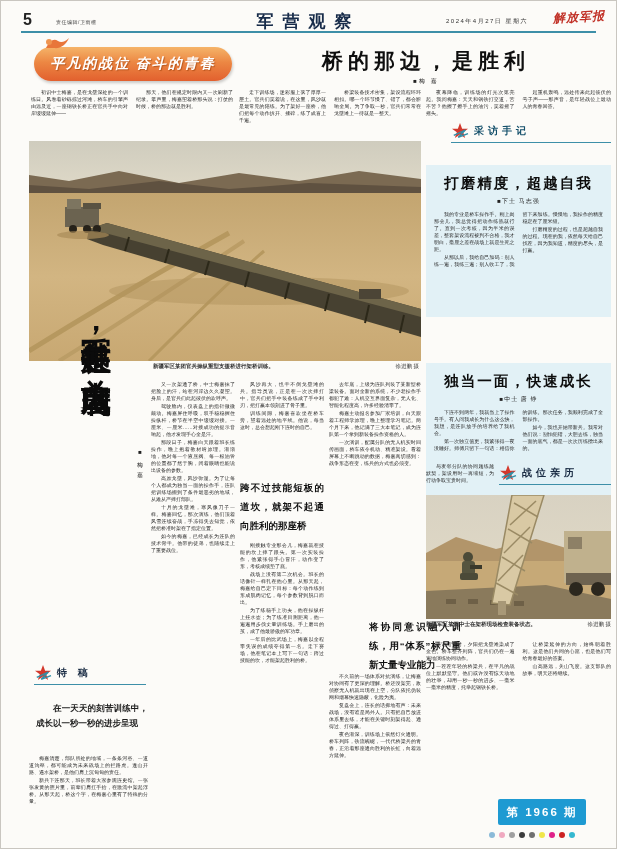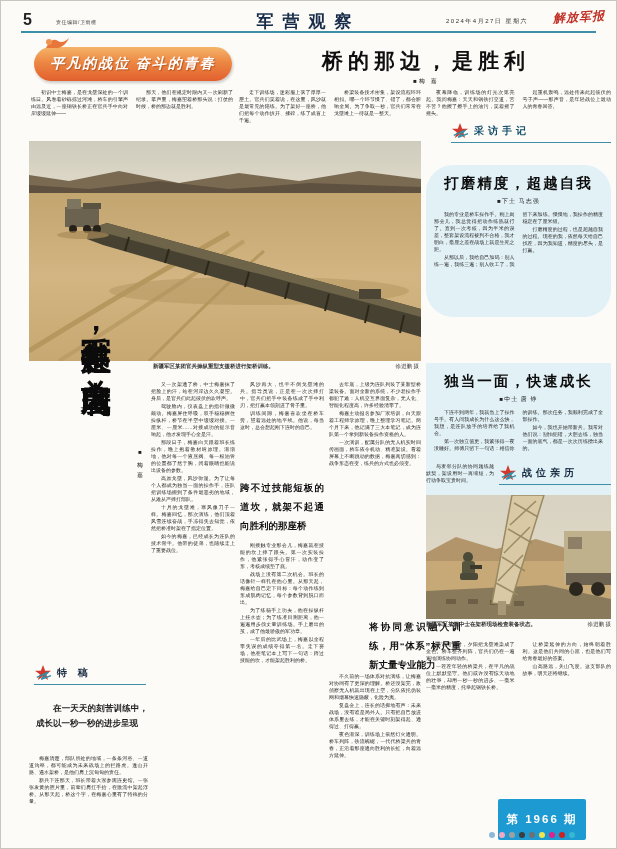--- a/index.html
+++ b/index.html
@@ -203,21 +203,21 @@
       <p>梅嘉主动报名参加厂家培训，白天跟着工程师学原理，晚上整理学习笔记。两个月下来，他记满了三大本笔记，成为连队第一个拿到新装备操作资格的人。</p>
       <p>一次演训，配属分队的无人机实时回传画面，桥车依令机动、精准架设。看着屏幕上不断跳动的数据，梅嘉真切感到：战争形态在变，练兵的方式也必须变。</p>
     </div>
   <div class="abs subhead" style="left:336px; top:616px; width:92px; height:53px;margin-left:32px;">将协同意识融入训练，用“体系”标尺重新丈量专业能力</div>
   <div class="abs smalltext" style="left:328px; top:672px; width:92px; height:173px;">
       <p>不久前的一场体系对抗演练，让梅嘉对协同有了更深的理解。桥还没架完，敌侦察无人机就出现在上空，分队依托伪装网和烟幕快速隐蔽，化险为夷。</p>
       <p>复盘会上，连长的话掷地有声：未来战场，没有谁是局外人。只有把自己放进体系里去练，才能在关键时刻架得起、通得过、打得赢。</p>
       <p>夜色渐深，训练场上依然灯火通明。桥车列阵，铁流蜿蜒，一代代桥梁兵的青春，正沿着那座通向胜利的长虹，向着远方延伸。</p>
     </div>
 
-  <div class="abs sbox" style="left:425px; top:164px; width:185px; height:152px;border-radius:27px;">
+  <div class="abs sbox" style="left:425px; top:164px; width:185px; height:152px;">
     <div class="sbox-title">打磨精度，超越自我</div>
     <div class="sbox-byline">■下士 马志强</div>
     <div class="smalltext twocol" style="height:104px;">
         <p>我的专业是桥车操作手。刚上岗那会儿，我总觉得把动作练熟就行了。直到一次考核，因为半米的误差，整套架设流程被判不合格，我才明白，毫厘之差在战场上就是生死之距。</p>
         <p>从那以后，我给自己加码：别人练一遍，我练三遍；别人收工了，我留下来加练。慢慢地，我操作的精度稳定在了厘米级。</p>
         <p>打磨精度的过程，也是超越自我的过程。现在的我，依然每天给自己找茬，因为我知道，精度的尽头，是打赢。</p>
       </div>
   </div>
 
   <div class="abs sbox" style="left:425px; top:321px; width:185px; height:138px;margin-top:41px;">
@@ -288,21 +288,21 @@
     <span class="cap-credit">徐进鹏 摄</span>
   </div>
 
   <div class="abs smalltext twocol" style="left:425px; top:640px; width:185px; height:152px;">
       <p>采访结束时，夕阳把戈壁滩染成了金色。桥车整齐列阵，官兵们仍在一遍遍地演练协同动作。</p>
       <p>一茬茬年轻的桥梁兵，在平凡的战位上默默坚守。他们或许没有惊天动地的壮举，却用一秒一秒的进步、一毫米一毫米的精度，托举起钢铁长桥。</p>
       <p>让桥梁延伸的方向，始终朝着胜利。这是他们共同的心愿，也是他们写给青春最好的答案。</p>
       <p>山高路远，关山飞度。这支部队的故事，明天还将继续。</p>
     </div>
 
-  <div class="abs issue-box" style="left:497px; top:798px; width:88px; height:41px;">第 1966 期</div>
+  <div class="abs issue-box" style="left:497px; top:798px; width:88px; height:26px;">第 1966 期</div>
   <div class="abs dots" style="left:488px; top:831px;">
       <span style="background: rgb(139, 186, 216);"></span>
       <span style="background: rgb(240, 169, 192);"></span>
       <span style="background: rgb(160, 160, 160);"></span>
       <span style="background: rgb(60, 60, 60);"></span>
       <span style="background: rgb(112, 112, 112);"></span>
       <span style="background: rgb(240, 230, 74);"></span>
       <span style="background: rgb(224, 33, 138);"></span>
       <span style="background: rgb(204, 34, 34);"></span>
       <span style="background: rgb(53, 184, 208);"></span>

